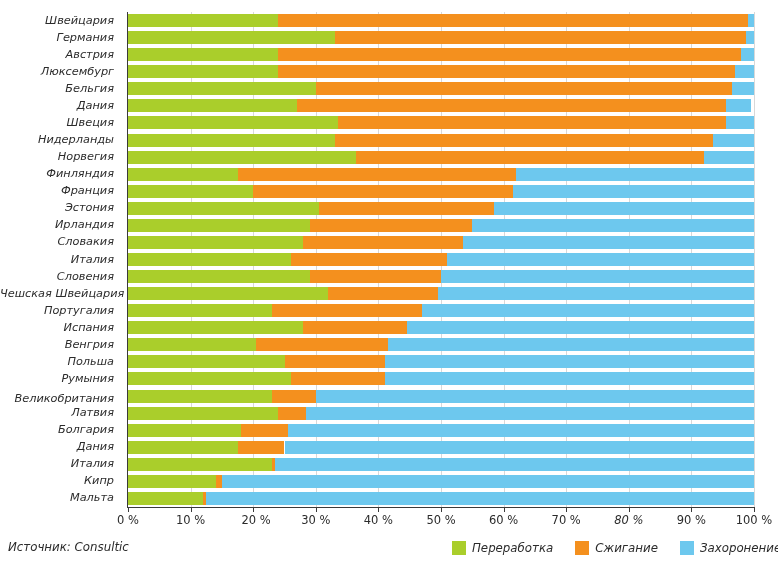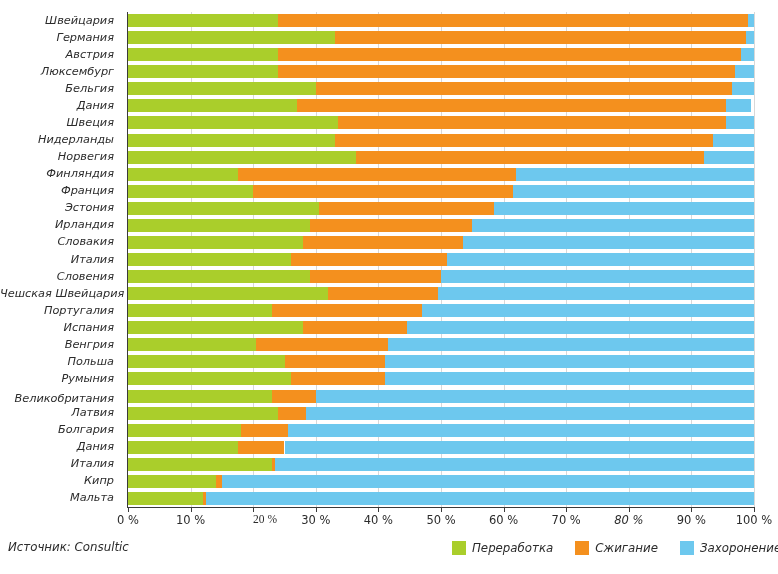--- a/index.html
+++ b/index.html
@@ -326,21 +326,21 @@
           <div class="seg seg-lan" style="left: 78.25px; width: 547.75px; background: rgb(109, 200, 238);"></div>
         </div>
       </div>
     <div class="xaxis-line"></div>
     <div class="xticks">
         <div class="xtick" style="left: 128px;"></div>
         <div class="xtick-label" style="left: 128px;">0 %</div>
         <div class="xtick" style="left: 190.6px;"></div>
         <div class="xtick-label" style="left: 190.6px;">10 %</div>
         <div class="xtick" style="left: 253.2px;"></div>
-        <div class="xtick-label" style="left: 265px; font-family: Liberation Serif, serif;">20 %</div>
+        <div class="xtick-label" style="left: 256px;">20 %</div>
         <div class="xtick" style="left: 315.8px;"></div>
         <div class="xtick-label" style="left: 315.8px;">30 %</div>
         <div class="xtick" style="left: 378.4px;"></div>
         <div class="xtick-label" style="left: 378.4px;">40 %</div>
         <div class="xtick" style="left: 441px;"></div>
         <div class="xtick-label" style="left: 441px;">50 %</div>
         <div class="xtick" style="left: 503.6px;"></div>
         <div class="xtick-label" style="left: 503.6px;">60 %</div>
         <div class="xtick" style="left: 566.2px;"></div>
         <div class="xtick-label" style="left: 566.2px;">70 %</div>

